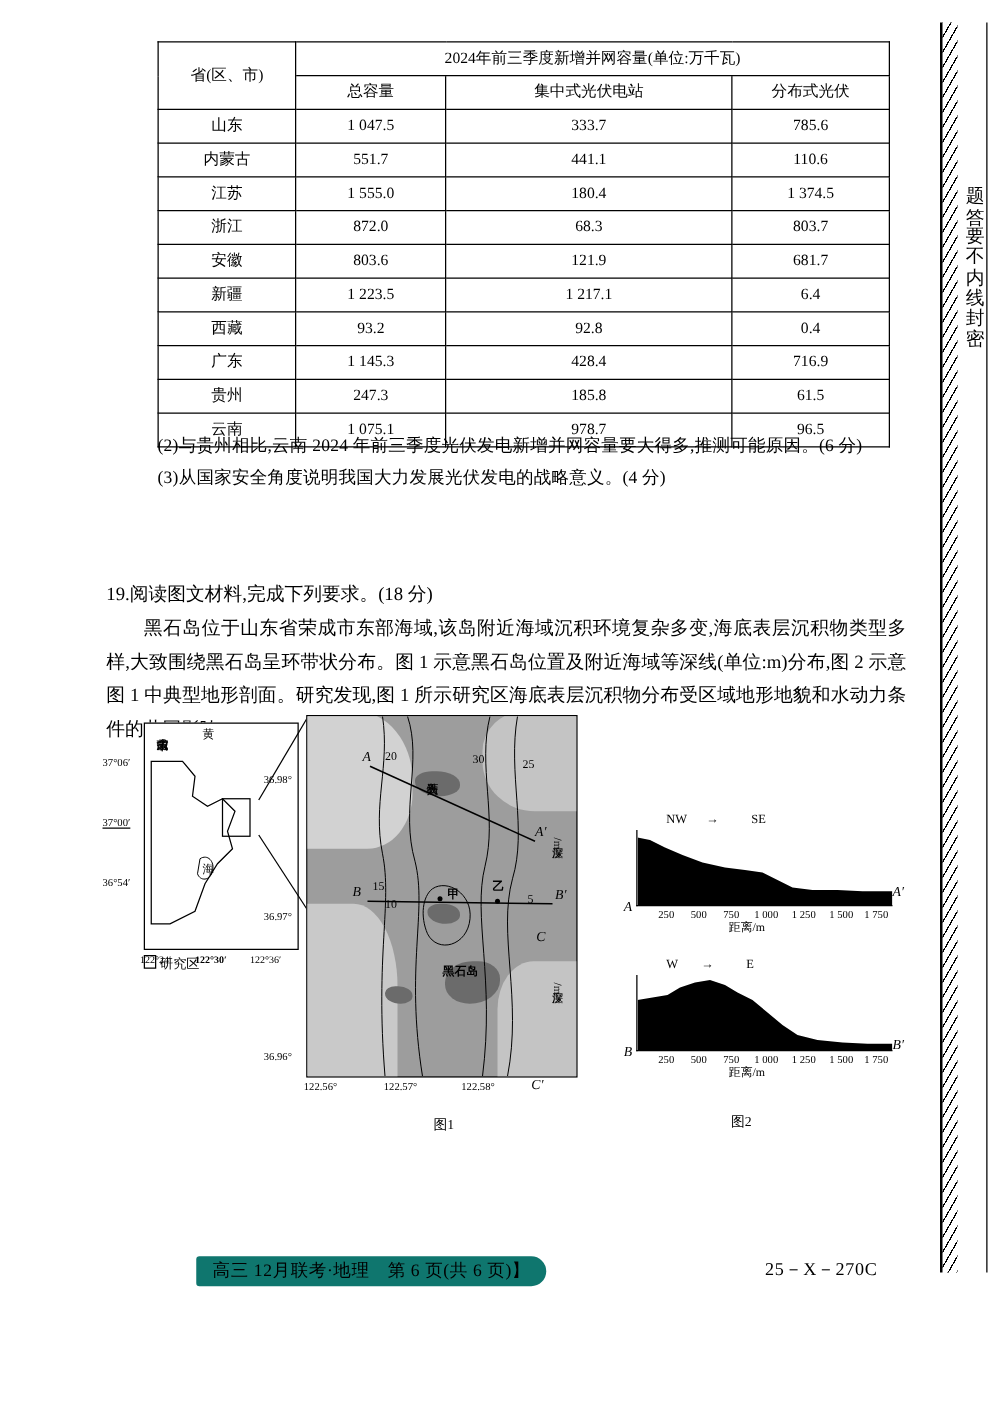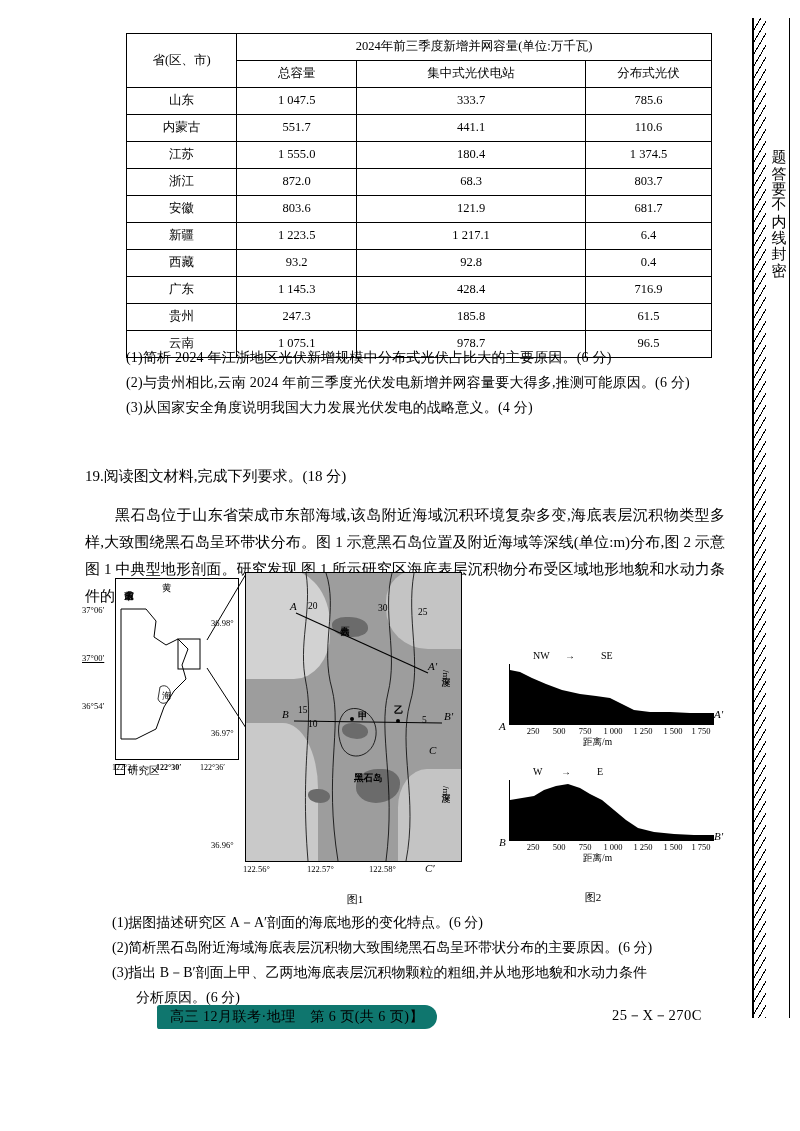--- a/index.html
+++ b/index.html
@@ -59,21 +59,21 @@
   .q-list div { white-space: nowrap; }
 
   .section19 {
     position: absolute;
     left: 85px;
     top: 463px;
     width: 640px;
     font-size: 15px;
     line-height: 27px;
   }
-  .section19 .title { margin-bottom: 12px; }
+  .section19 .title { margin-bottom: 0px; }
   .section19 .body {
     text-indent: 2em;
     text-align: justify;
   }
 
   
   .figures {
     position: absolute;
     left: 85px;
     top: 568px;
@@ -382,21 +382,20 @@
         <td>云南</td>
         <td>1 075.1</td>
         <td>978.7</td>
         <td>96.5</td>
       </tr>
     </tbody>
       </table>
   </div>
 
   <div class="q-list">
-    <div>(1)简析 2024 年江浙地区光伏新增规模中分布式光伏占比大的主要原因。(6 分)</div>
     <div>(2)与贵州相比,云南 2024 年前三季度光伏发电新增并网容量要大得多,推测可能原因。(6 分)</div>
     <div>(3)从国家安全角度说明我国大力发展光伏发电的战略意义。(4 分)</div>
   </div>
 
   <div class="section19">
     <div class="title">19.阅读图文材料,完成下列要求。(18 分)</div>
     <div class="body">黑石岛位于山东省荣成市东部海域,该岛附近海域沉积环境复杂多变,海底表层沉积物类型多样,大致围绕黑石岛呈环带状分布。图 1 示意黑石岛位置及附近海域等深线(单位:m)分布,图 2 示意图 1 中典型地形剖面。研究发现,图 1 所示研究区海底表层沉积物分布受区域地形地貌和水动力条件的共同影响。</div>
   </div>
 
   <div class="figures">
@@ -528,26 +527,20 @@
       <div class="xtick" style="left:200px;">1 500</div>
       <div class="xtick" style="left:228px;">1 750</div>
       <div class="xlab">距离/m</div>
       <div class="endlab" style="left:26px; top:56px;">B</div>
       <div class="endlab" style="left:241px; top:50px;">B′</div>
     </div>
 
     <div class="fig-cap" style="left:448px; top:306px; width:120px;">图2</div>
   </div>
 
-  <div class="q-list2">
-    <div>(1)据图描述研究区 A－A′剖面的海底地形的变化特点。(6 分)</div>
-    <div>(2)简析黑石岛附近海域海底表层沉积物大致围绕黑石岛呈环带状分布的主要原因。(6 分)</div>
-    <div>(3)指出 B－B′剖面上甲、乙两地海底表层沉积物颗粒的粗细,并从地形地貌和水动力条件</div>
-    <div class="indent">分析原因。(6 分)</div>
-  </div>
 
   <div class="footer-bar">
     <div class="footer-bar-inner">高三 12月联考·地理　第 6 页(共 6 页)】</div>
   </div>
   <div class="footer-code">25－X－270C</div>
 
   <div class="seal">
     <div class="edge l"></div>
     <div class="edge r"></div>
     <div class="hatch"></div>

